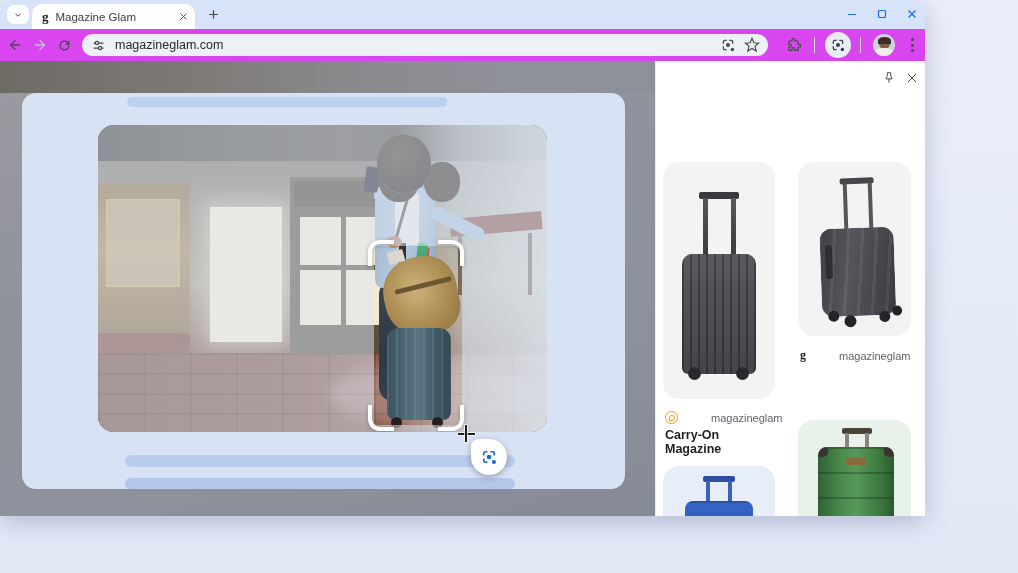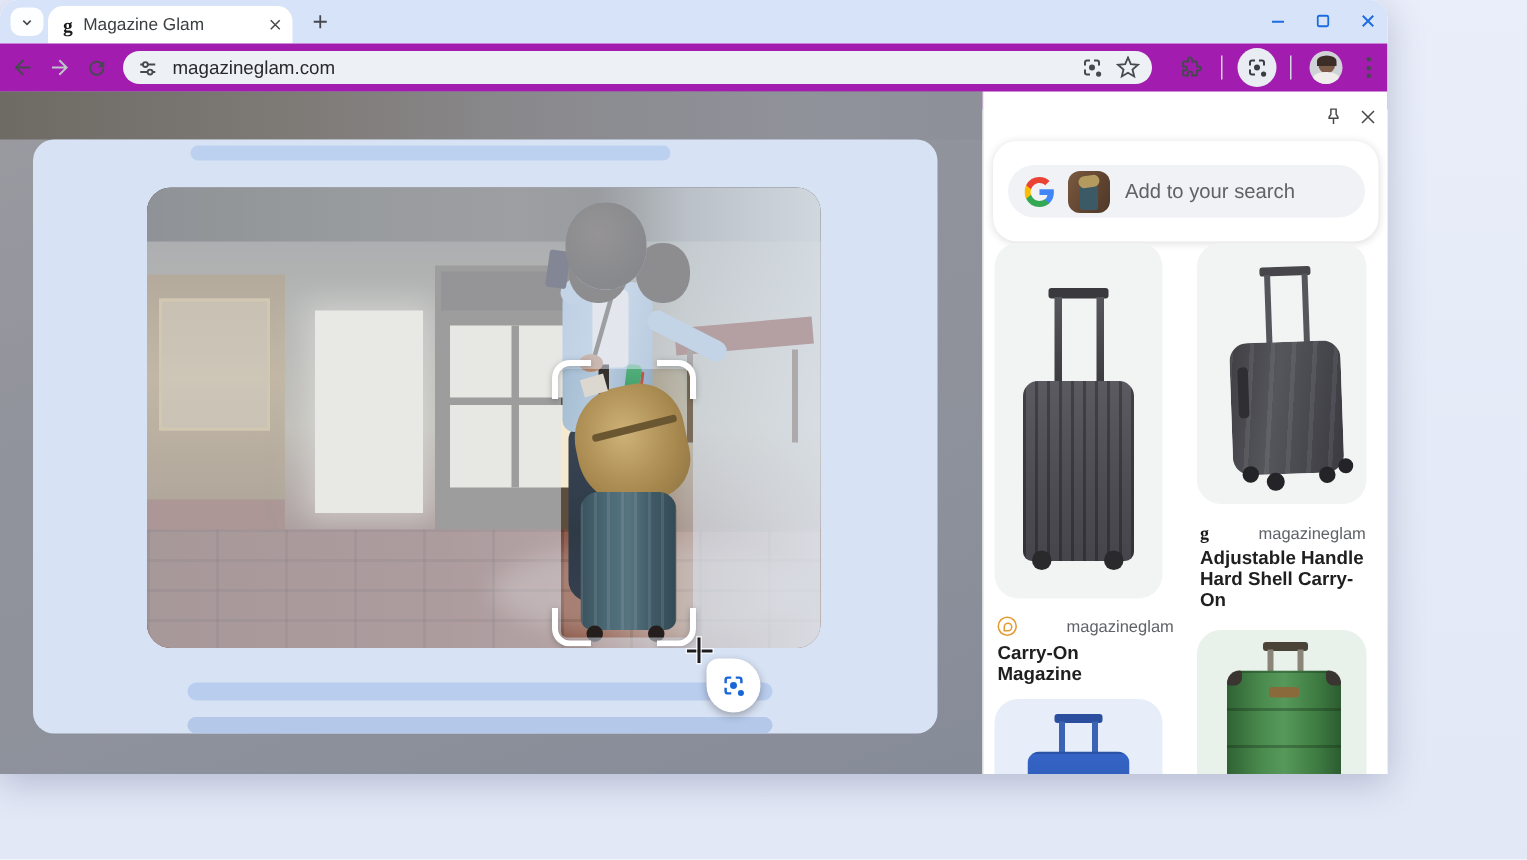--- a/index.html
+++ b/index.html
@@ -20,21 +20,21 @@
     border-radius:10px 10px 0 0; display:flex; align-items:center; padding:0 7px; }
   .tab-favicon { font-family:"Liberation Serif", serif; font-weight:700; font-size:13px;
     color:#1a1a1a; margin:0 7px 0 3px; line-height:1; }
   .tab-title { font-size:11.5px; color:#3c4043; flex:1; white-space:nowrap; overflow:hidden; }
   .newtab { position:absolute; left:205px; top:6px; width:17px; height:17px;
     display:flex; align-items:center; justify-content:center; }
   .winctl { position:absolute; top:6px; width:18px; height:16px; display:flex;
     align-items:center; justify-content:center; }
 
   
-  .toolbar { position:absolute; left:0; top:29px; width:100%; height:44px; background:#a21caf; }
+  .toolbar { position:absolute; left:0; top:29px; width:100%; height:44px; background:#d946ef; }
   .navbtn { position:absolute; top:7px; width:18px; height:18px; display:flex;
     align-items:center; justify-content:center; }
   .omnibox { position:absolute; left:82px; top:5px; width:686px; height:22px;
     background:#edf0f5; border-radius:11px; display:flex; align-items:center; }
   .url { font-size:12.5px; color:#27292d; margin-left:9px; }
   .omni-right { position:absolute; right:8px; top:3px; display:flex; gap:8px; }
   .tbsep { position:absolute; top:8px; width:1px; height:16px; background:#d5d8dd; }
   .lenspill { position:absolute; left:825px; top:3px; width:26px; height:26px;
     background:#e9edf3; border-radius:13px; display:flex; align-items:center; justify-content:center; }
   .avatar { position:absolute; left:873px; top:5px; width:22px; height:22px; border-radius:50%;
@@ -348,35 +348,20 @@
           <path d="M9 3h6v6l2 3v1.5H7V12l2-3V3z" fill="none" stroke="#474747" stroke-width="1.7"></path>
           <path d="M12 13.5V20" stroke="#474747" stroke-width="1.7"></path>
         </svg>
     </div>
     <div class="panel-icon" style="left:247px">
       <svg width="12" height="12" viewBox="0 0 24 24">
           <path d="M4 4l16 16M20 4L4 20" stroke="#474747" stroke-width="2" fill="none"></path>
         </svg>
     </div>
 
-    <div class="search-card">
-      <div class="search-pill">
-        <svg class="g-logo" viewBox="0 0 18 18">
-          <path fill="#4285F4" d="M17.64 9.2c0-.64-.06-1.25-.16-1.84H9v3.48h4.84a4.14 4.14 0 0 1-1.8 2.72v2.26h2.92c1.7-1.57 2.68-3.88 2.68-6.62z"></path>
-          <path fill="#34A853" d="M9 18c2.43 0 4.47-.8 5.96-2.18l-2.92-2.26c-.8.54-1.84.86-3.04.86-2.34 0-4.32-1.58-5.03-3.7H.96v2.33A9 9 0 0 0 9 18z"></path>
-          <path fill="#FBBC05" d="M3.97 10.72A5.41 5.41 0 0 1 3.68 9c0-.6.1-1.18.28-1.72V4.95H.96A9 9 0 0 0 0 9c0 1.45.35 2.82.96 4.04l3-2.32z"></path>
-          <path fill="#EA4335" d="M9 3.58c1.32 0 2.5.45 3.44 1.35l2.58-2.59C13.46.89 11.43 0 9 0A9 9 0 0 0 .96 4.95l3 2.33C4.68 5.16 6.66 3.58 9 3.58z"></path>
-        </svg>
-        <div class="thumb">
-          <div class="t-case"></div>
-          <div class="t-bag"></div>
-        </div>
-        <span class="search-ph">Add to your search</span>
-      </div>
-    </div>
 
     <div class="pcard" style="left:7px;top:101px;width:112px;height:237px;background:#f2f3f3">
       <div class="sc" style="left:0;top:0;width:112px;height:237px">
         <i style="left:36px;top:30px;width:40px;height:7px;background:#3a3a3e;border-radius:2px"></i>
         <i style="left:40px;top:36px;width:5px;height:60px;background:linear-gradient(#56565c,#3a3a3e)"></i>
         <i style="left:68px;top:36px;width:5px;height:60px;background:linear-gradient(#56565c,#3a3a3e)"></i>
         <i style="left:19px;top:92px;width:74px;height:120px;border-radius:10px 10px 6px 6px;background:repeating-linear-gradient(90deg,rgba(0,0,0,.28) 0 2px,transparent 2px 8px),linear-gradient(180deg,#5a5a60,#4c4c52 60%,#45454b)"></i>
         <i style="left:25px;top:205px;width:13px;height:13px;border-radius:50%;background:#2a2a2d"></i>
         <i style="left:73px;top:205px;width:13px;height:13px;border-radius:50%;background:#2a2a2d"></i>
       </div>
@@ -405,21 +390,20 @@
         <i style="left:28px;top:148px;width:11px;height:11px;border-radius:50%;background:#242428"></i>
         <i style="left:44px;top:153px;width:12px;height:12px;border-radius:50%;background:#242428"></i>
         <i style="left:79px;top:150px;width:11px;height:11px;border-radius:50%;background:#242428"></i>
         <i style="left:92px;top:145px;width:10px;height:10px;border-radius:50%;background:#242428"></i>
       </div>
     </div>
     <div class="src-row" style="left:144px;top:287px">
       <span class="src-g">g</span>
       <span class="src-txt">magazineglam</span>
     </div>
-    <div class="ptitle" style="left:144px;top:304px;width:113px">Adjustable Handle Hard Shell Carry-On</div>
     <div class="pcard" style="left:142px;top:359px;width:113px;height:196px;background:#e8f2ea">
       <div class="sc" style="left:0;top:0;width:113px;height:196px">
         <i style="left:44px;top:8px;width:30px;height:6px;background:#4a4438;border-radius:2px"></i>
         <i style="left:47px;top:13px;width:4px;height:16px;background:#8a8578"></i>
         <i style="left:67px;top:13px;width:4px;height:16px;background:#8a8578"></i>
         <i style="left:20px;top:27px;width:76px;height:165px;border-radius:10px;background:repeating-linear-gradient(180deg,rgba(18,40,20,.32) 0 2px,transparent 2px 25px),linear-gradient(90deg,#2f6233,#4a8a4e 30%,#57995a 50%,#3d7a41 80%,#2c5c30)"></i>
         <i style="left:20px;top:27px;width:10px;height:10px;background:#3a3530;border-radius:10px 2px 6px 2px"></i>
         <i style="left:86px;top:27px;width:10px;height:10px;background:#3a3530;border-radius:2px 10px 2px 6px"></i>
         <i style="left:48px;top:38px;width:20px;height:7px;background:#8a6a3a;border-radius:2px"></i>
       </div>

